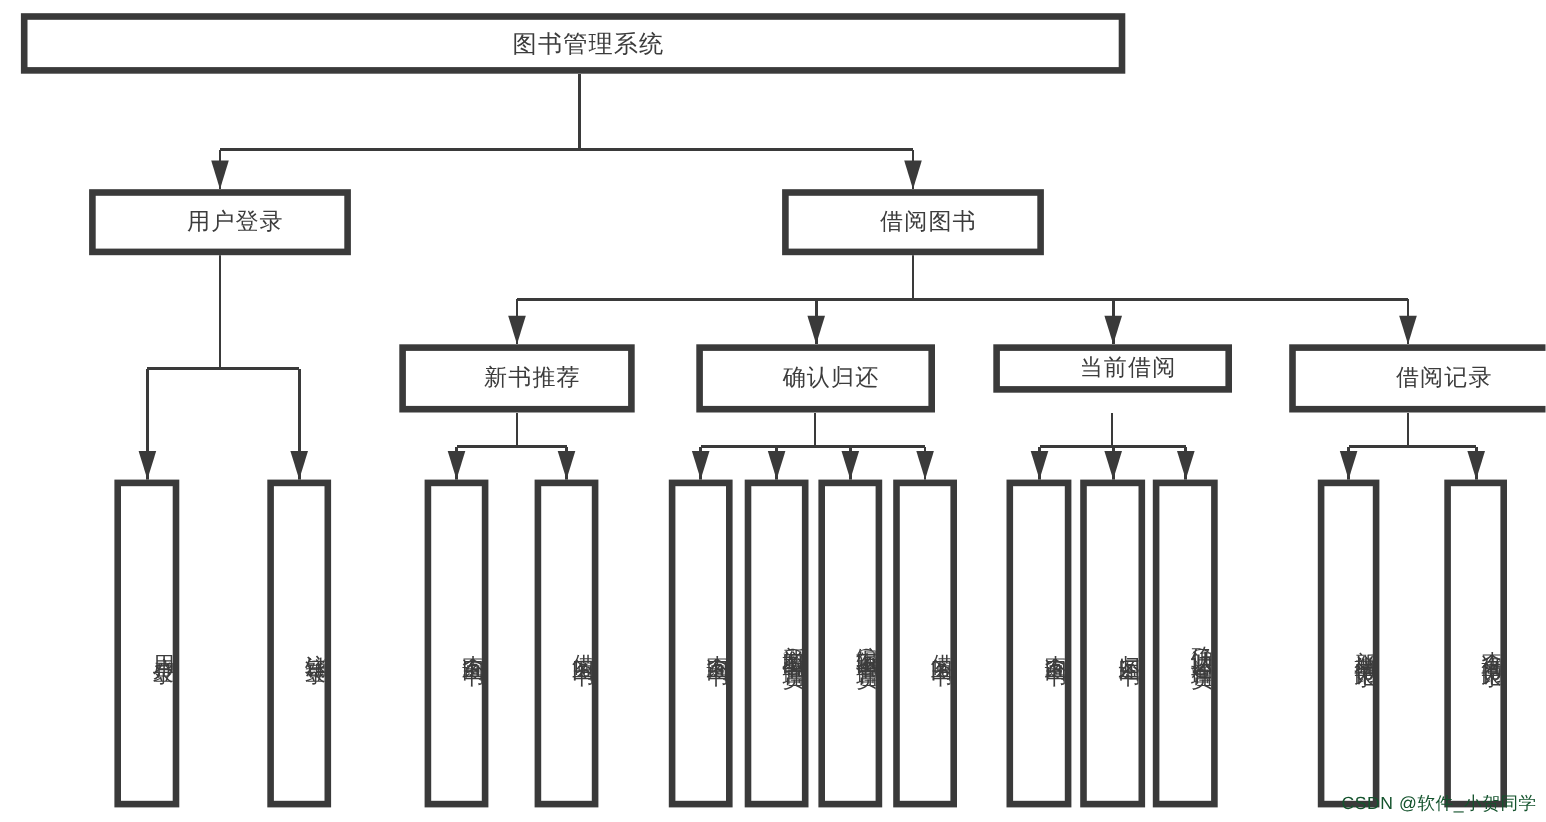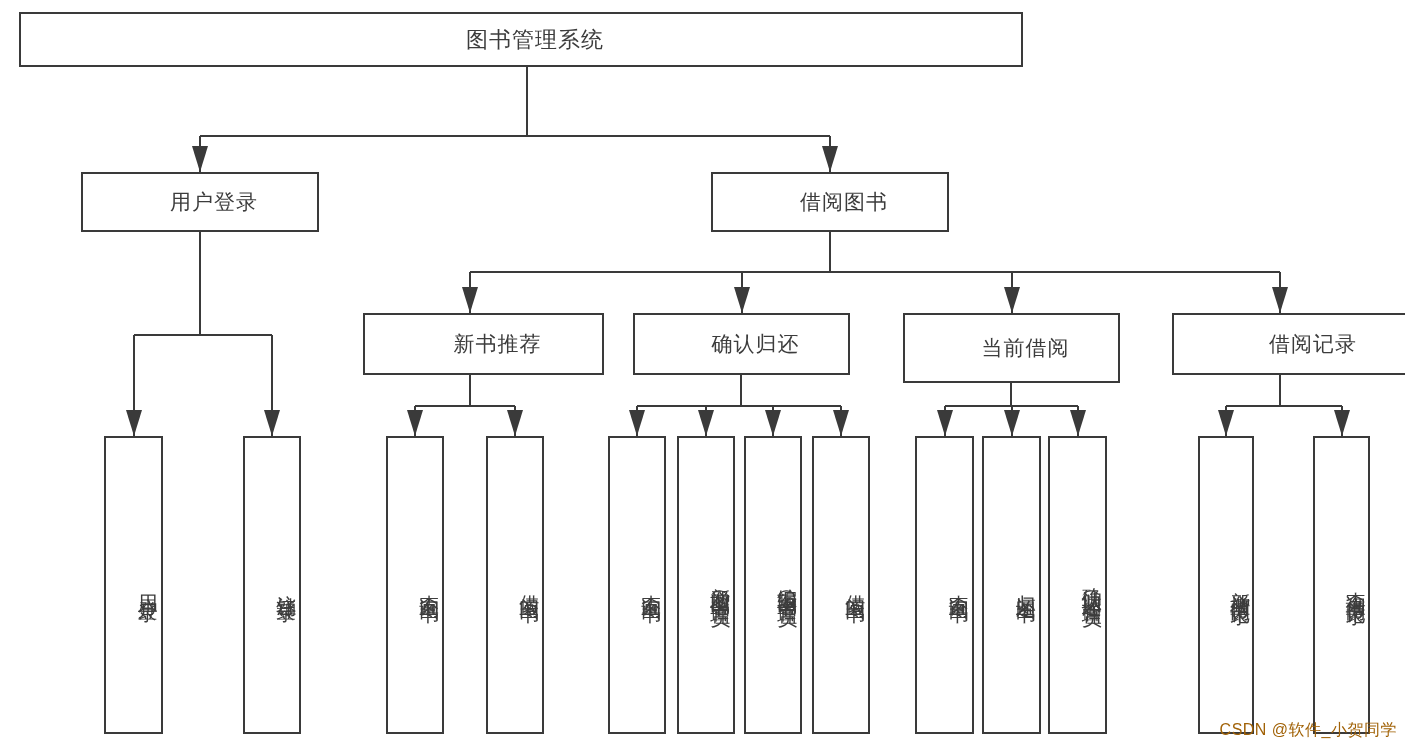--- a/index.html
+++ b/index.html
@@ -23,21 +23,21 @@
     position: absolute;
     top: 0;
     left: 0;
     width: 1405px;
     height: 747px;
   }
   .node-box {
     position: absolute;
     box-sizing: border-box;
     background: #ffffff;
-    border: 2px solid #ec4899;
+    border: 6px solid #ec4899;
     display: flex;
     align-items: center;
     justify-content: center;
     overflow: hidden;
     padding-left: 28px;
   }
   .node-label {
     color: #3c3c3c;
     font-size: 21px;
     line-height: 1.18;
@@ -49,21 +49,21 @@
     writing-mode: vertical-rl;
     text-orientation: upright;
     letter-spacing: 3px;
     font-size: 20px;
   }
   .node-box.root .node-label { font-size: 22px; }
   #watermark {
     position: absolute;
     right: 8px;
     bottom: 6px;
-    color: #a16207;
+    color: #14532d;
     font-size: 16px;
     letter-spacing: 0.5px;
     white-space: nowrap;
     pointer-events: none;
   }
 </style>
 </head>
 <body>
 
 <div id="diagram-root">
@@ -124,27 +124,27 @@
   <div id="node-layer">
       <div class="node-box horizontal root" style="left: 19px; top: 12px; width: 1004px; height: 55px; border-color: rgb(58, 58, 58);">
         <span class="node-label" style="color: rgb(60, 60, 60);">图书管理系统</span>
       </div>
       <div class="node-box horizontal" style="left: 81px; top: 172px; width: 238px; height: 60px; border-color: rgb(58, 58, 58);">
         <span class="node-label" style="color: rgb(60, 60, 60);">用户登录</span>
       </div>
       <div class="node-box horizontal" style="left: 711px; top: 172px; width: 238px; height: 60px; border-color: rgb(58, 58, 58);">
         <span class="node-label" style="color: rgb(60, 60, 60);">借阅图书</span>
       </div>
-      <div class="node-box horizontal" style="left: 363px; top: 313px; width: 241px; height: 62px; border-color: rgb(58, 58, 58);">
+      <div class="node-box horizontal" style="left: 363px; top: 313px; width: 214px; height: 62px; border-color: rgb(58, 58, 58);">
         <span class="node-label" style="color: rgb(60, 60, 60);">新书推荐</span>
       </div>
       <div class="node-box horizontal" style="left: 633px; top: 313px; width: 217px; height: 62px; border-color: rgb(58, 58, 58);">
         <span class="node-label" style="color: rgb(60, 60, 60);">确认归还</span>
       </div>
-      <div class="node-box horizontal" style="left: 903px; top: 313px; width: 217px; height: 70px; border-color: rgb(58, 58, 58);">
+      <div class="node-box horizontal" style="left: 903px; top: 313px; width: 217px; height: 44px; border-color: rgb(58, 58, 58);">
         <span class="node-label" style="color: rgb(60, 60, 60);">当前借阅</span>
       </div>
       <div class="node-box horizontal" style="left: 1172px; top: 313px; width: 254px; height: 62px; border-color: rgb(58, 58, 58);">
         <span class="node-label" style="color: rgb(60, 60, 60);">借阅记录</span>
       </div>
       <div class="node-box vertical" style="left: 104px; top: 436px; width: 59px; height: 298px; border-color: rgb(58, 58, 58);">
         <span class="node-label" style="color: rgb(60, 60, 60);">用户登录</span>
       </div>
       <div class="node-box vertical" style="left: 243px; top: 436px; width: 58px; height: 298px; border-color: rgb(58, 58, 58);">
         <span class="node-label" style="color: rgb(60, 60, 60);">注销登录</span>

